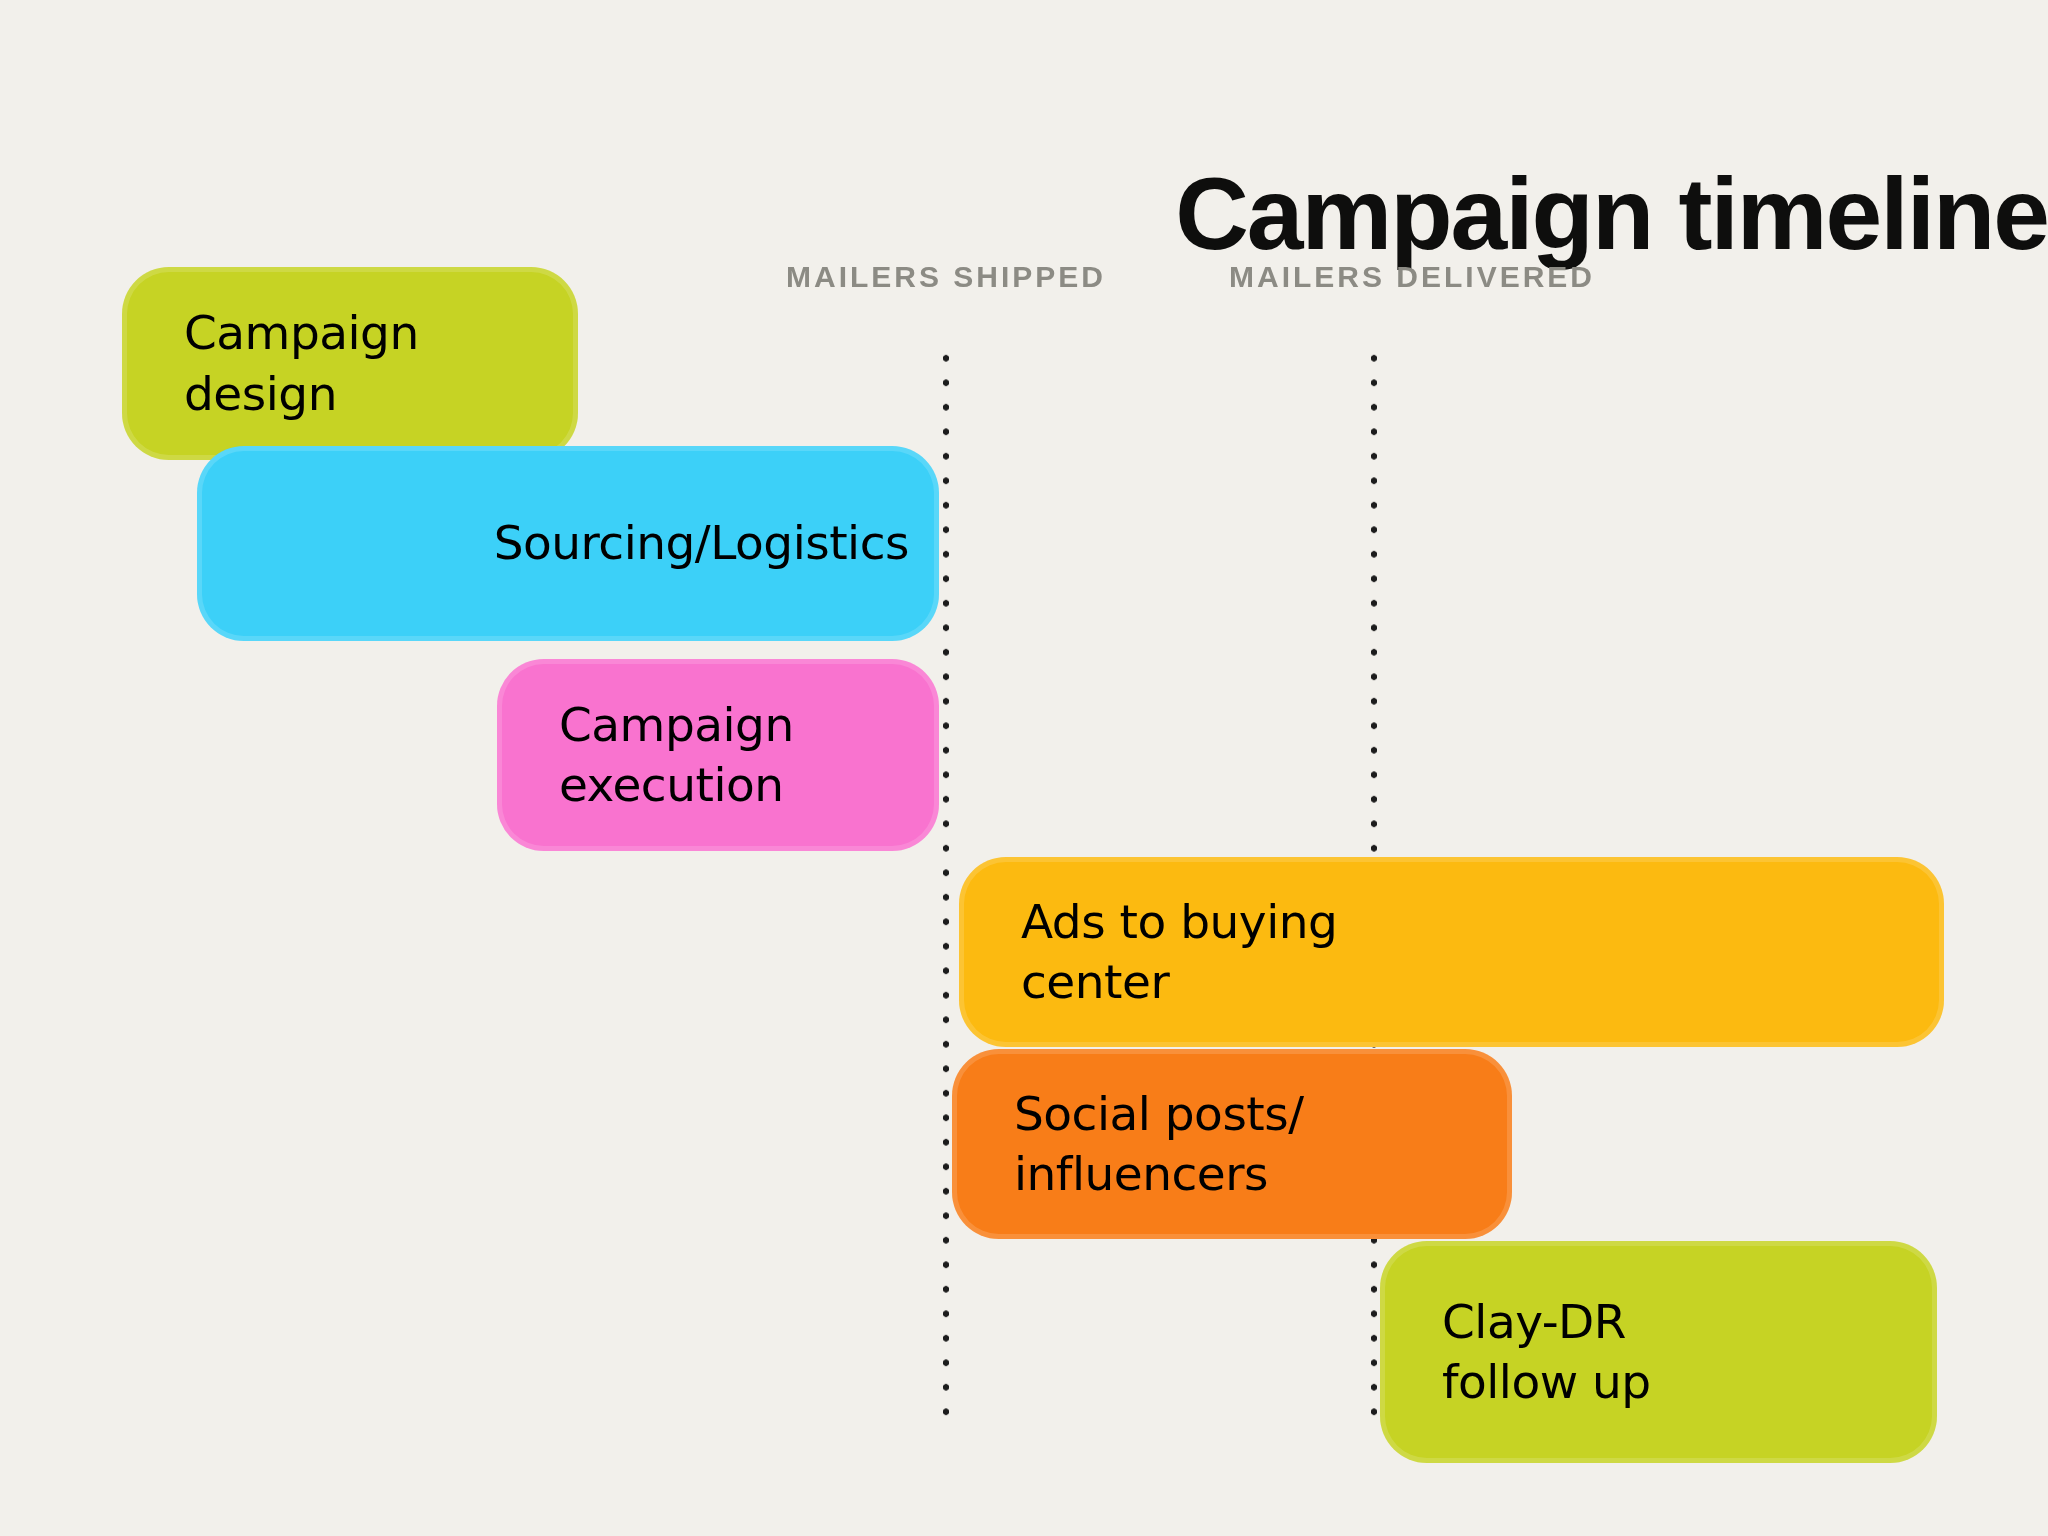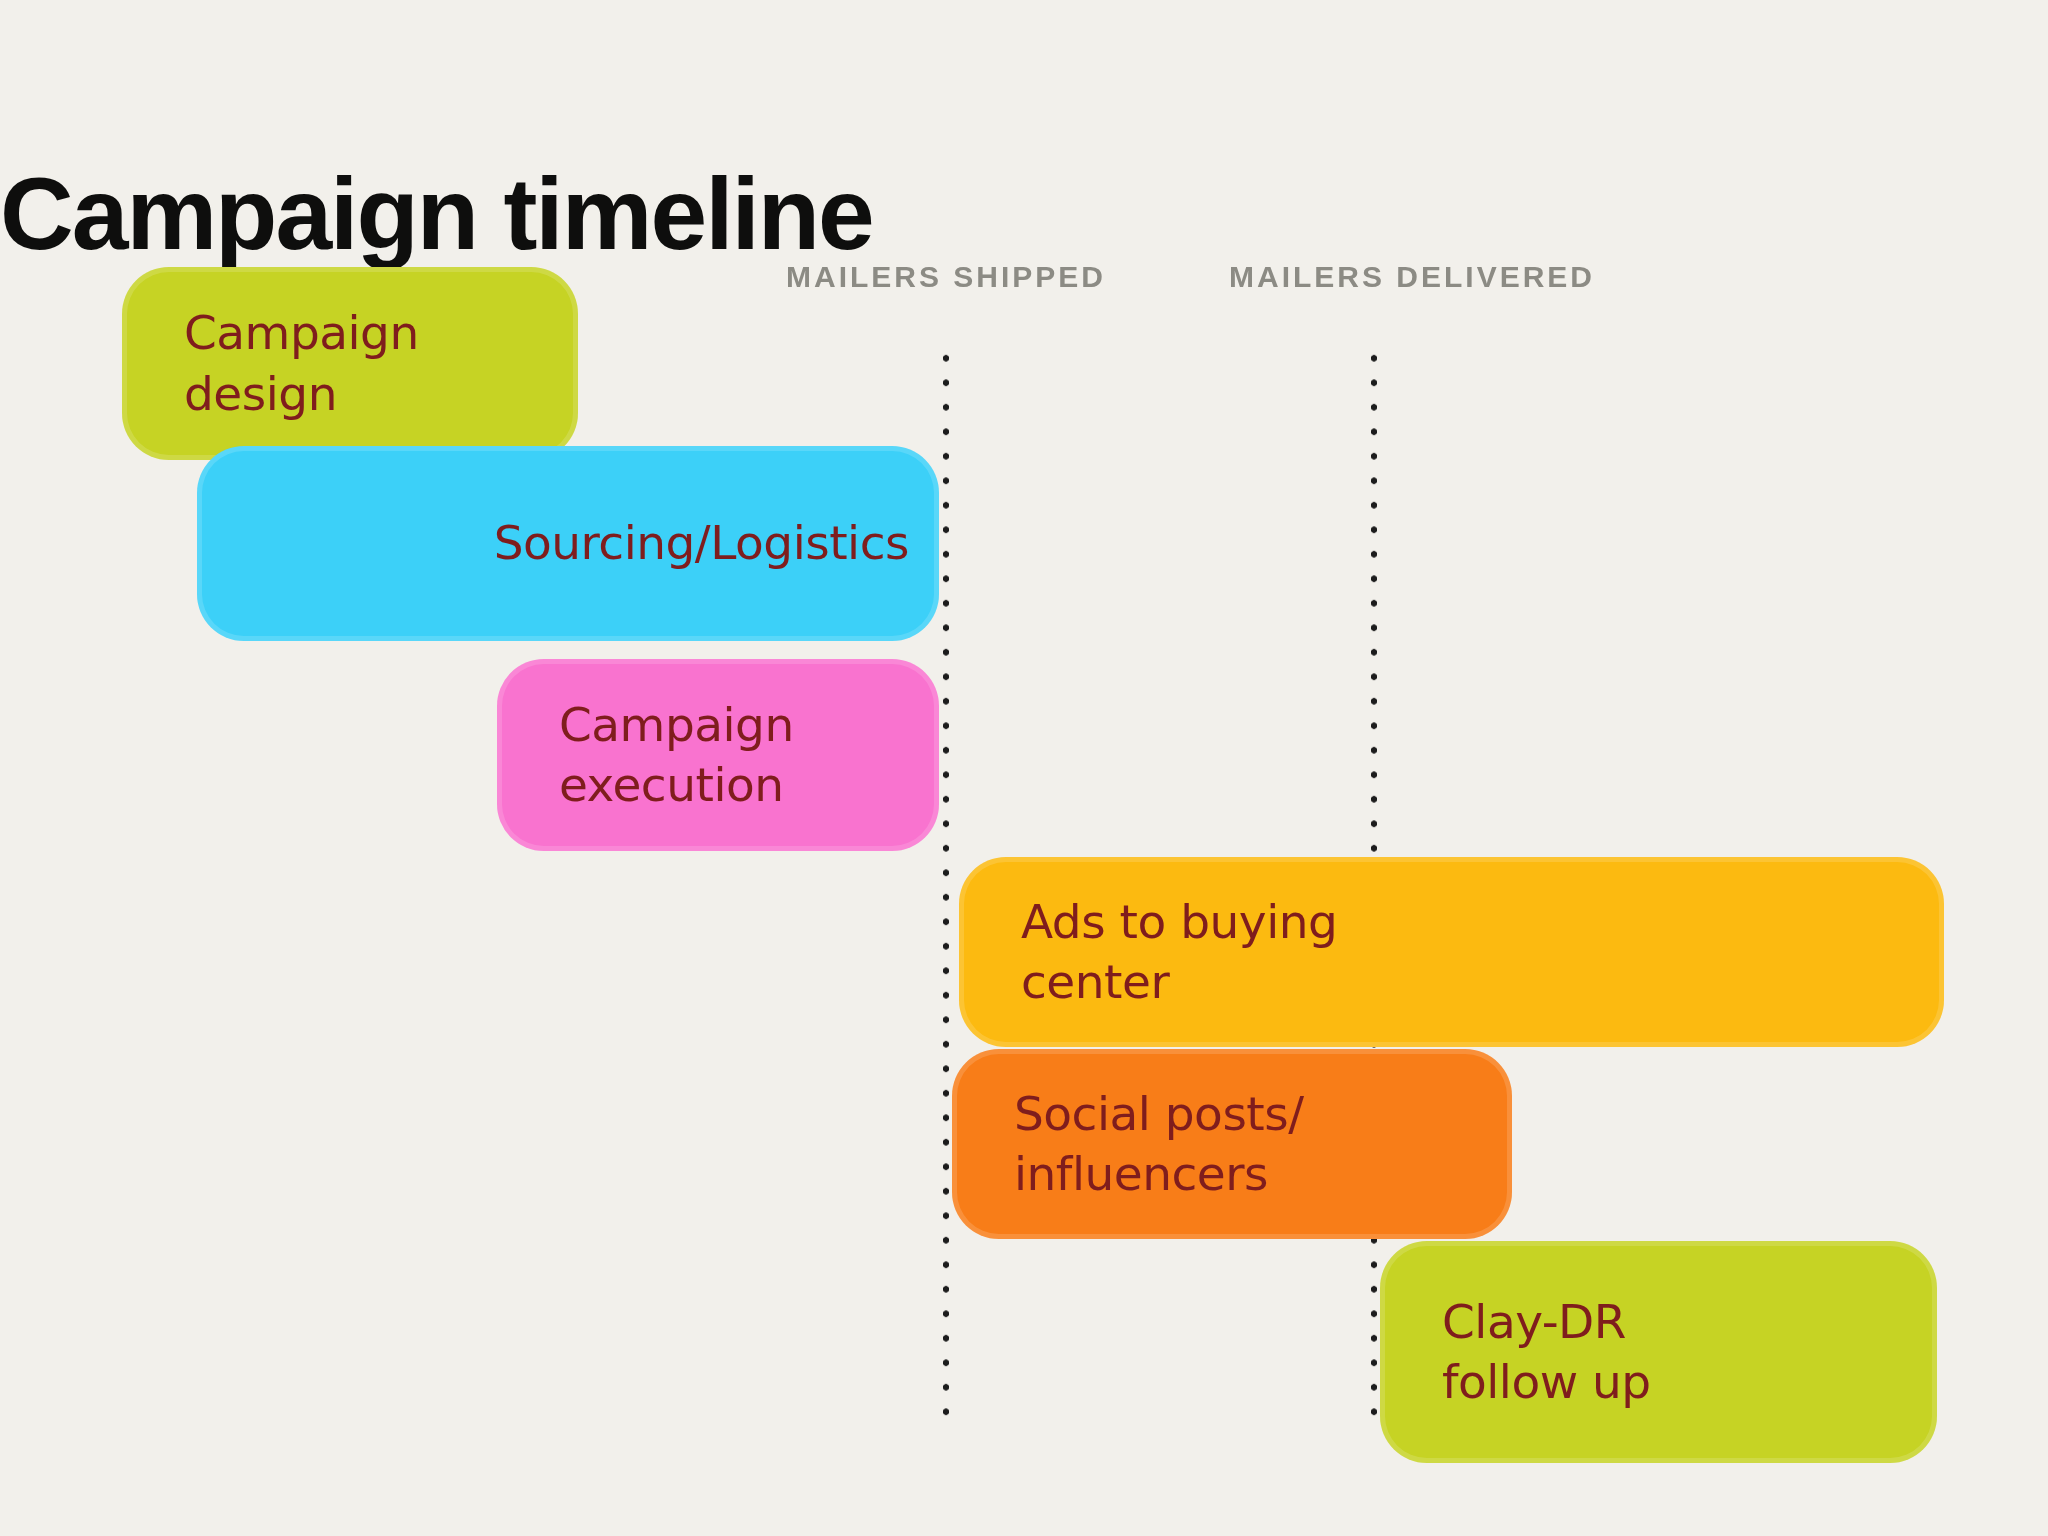--- a/index.html
+++ b/index.html
@@ -13,21 +13,21 @@
     height:1536px;
     background:#f2f0eb;
     overflow:hidden;
   }
   
   .title{
     position:absolute;
     top:88px;
     left:0;
     width:100%;
-    text-align:left;
+    text-align:right;
     font-size:102px;
     font-weight:700;
     letter-spacing:-2px;
     color:#0e0e0d;
     line-height:1.15;
   }
   
   .milestone-label{
     position:absolute;
     top:260px;
@@ -61,21 +61,21 @@
     display:flex;
     align-items:center;
     box-shadow:inset 0 0 0 5px rgba(255,255,255,0.15);
     z-index:2;
   }
   .bar .bar-label{
     font-family:"DejaVu Sans","Liberation Sans",sans-serif;
     font-size:47px;
     font-weight:500;
     line-height:1.28;
-    color:#7f1d1d;
+    color:#000000;
     padding-left:62px;
     padding-right:30px;
     white-space:pre-line;
     letter-spacing:-0.5px;
   }
   .bar1{left:122px; top:267px;  width:456px; height:193px;}
   .bar2{left:197px; top:446px;  width:742px; height:195px;justify-content:flex-end;}
   .bar3{left:497px; top:659px;  width:442px; height:192px;}
   .bar4{left:952px; top:857px;  width:985px; height:190px;}
   .bar5{left:952px; top:1049px; width:560px; height:190px;}

